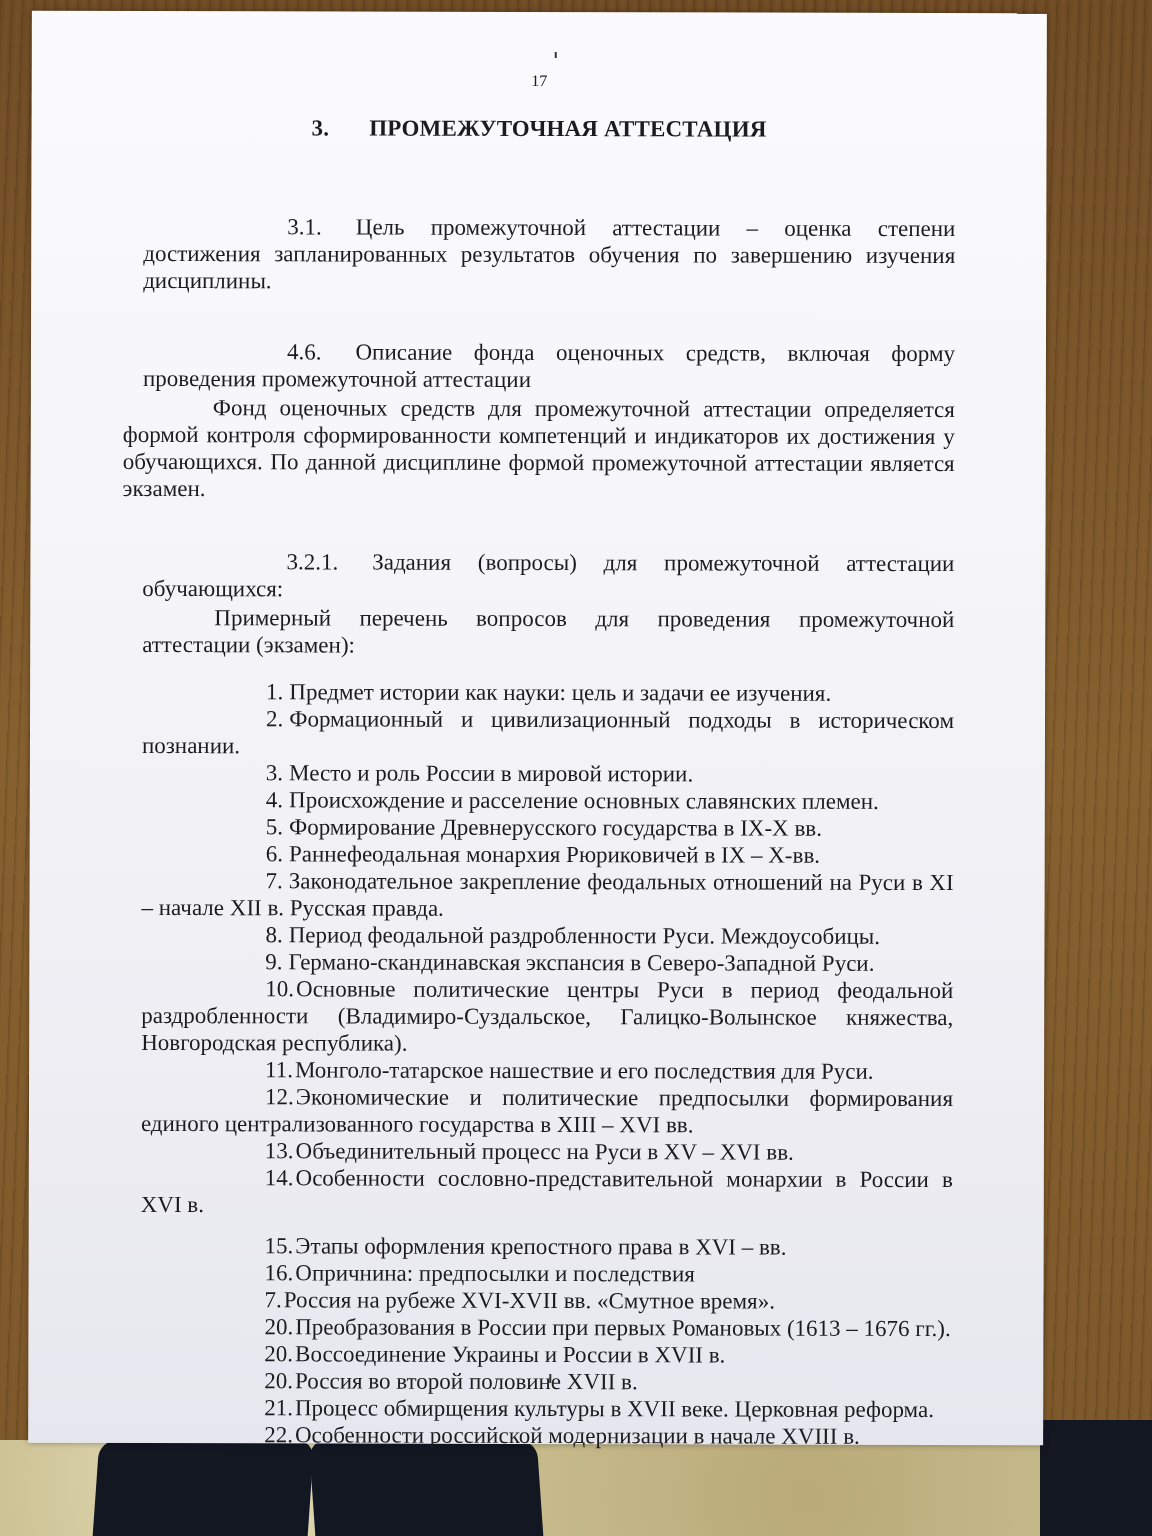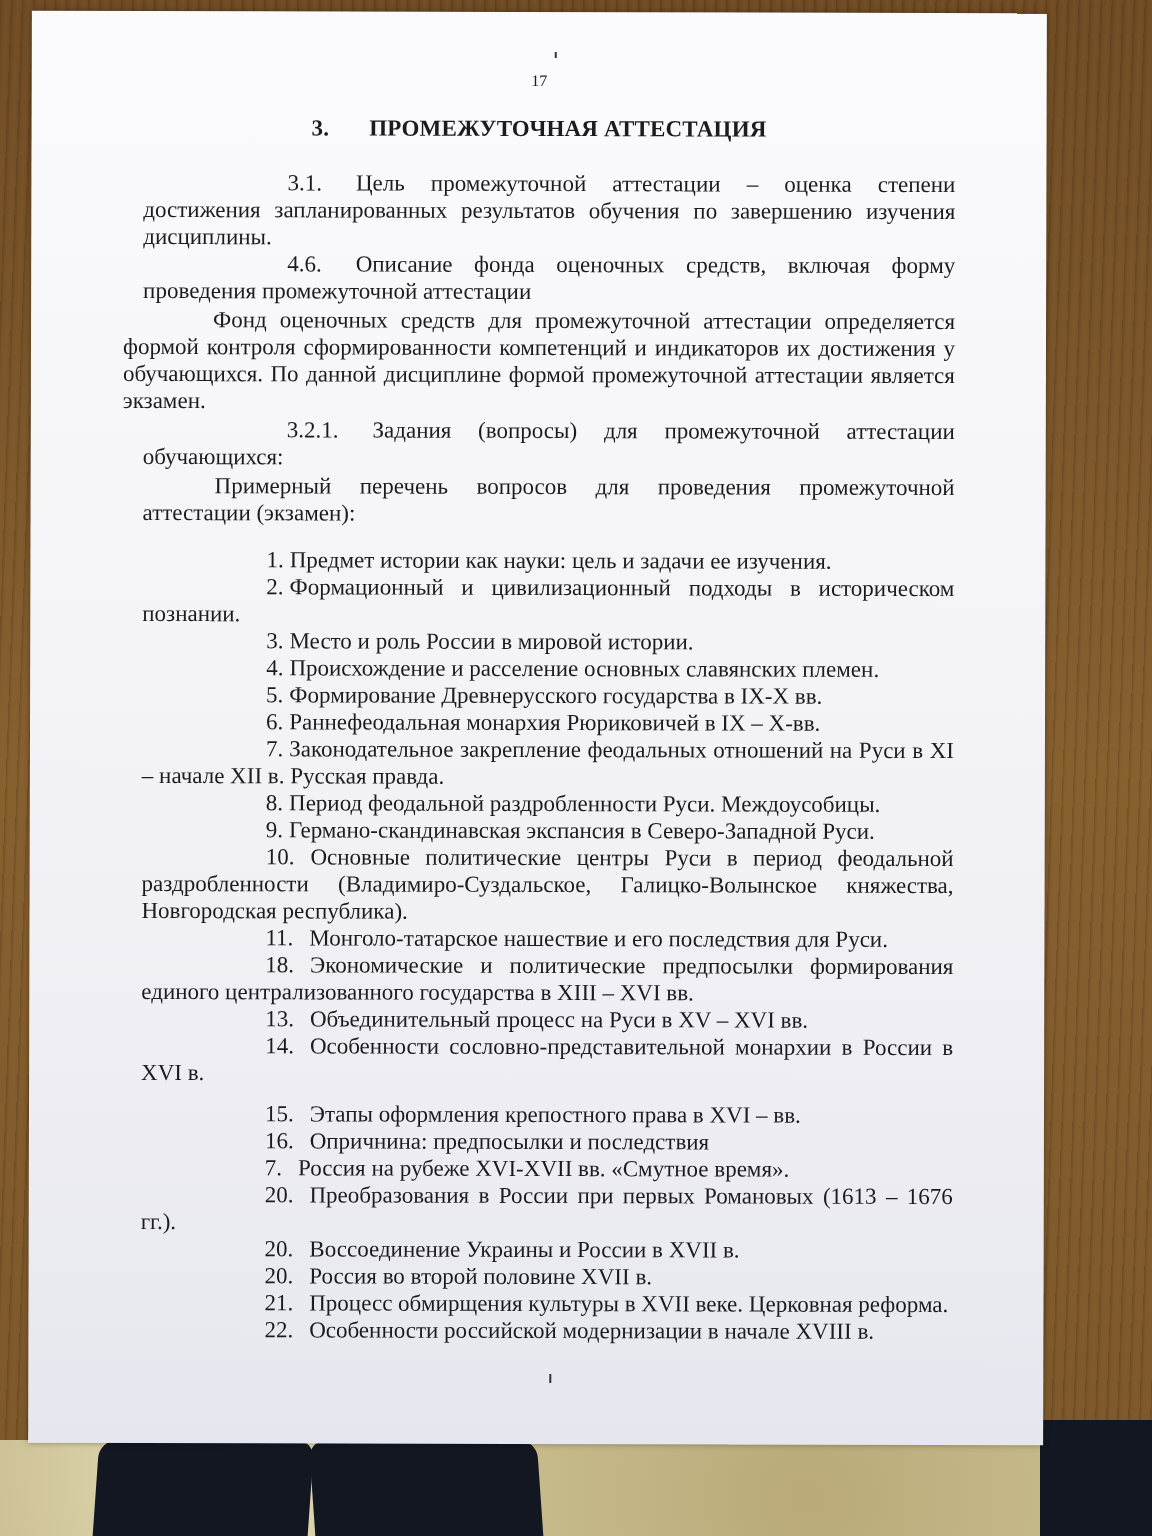--- a/index.html
+++ b/index.html
@@ -87,20 +87,21 @@
     }
     .para {
       text-align: justify;
       text-align-last: left;
       margin: 0;
     }
     .indent { text-indent: 72px; }
     .para .sec-num {
       display: inline-block;
       margin-right: 34px;
+      margin-top: 44px;
     }
     .p-3-2 { margin-top: 0px; }
     .p-fond { margin-top: 2px; margin-left: -20px; width: 832px; }
     .p-fond.indent { text-indent: 90px; }
     .p-321 { margin-top: 2px; }
     .p-intro { margin-top: 2px; }
     .questions {
       margin: 20px 0 0 0;
       padding: 0;
       list-style: none;
@@ -110,21 +111,21 @@
       text-align-last: left;
       text-indent: 62px;
       margin: 0;
     }
     .q .qn {
       display: inline-block;
       min-width: 36px;
       margin-right: 6px;
     }
     .q.wide .qn { min-width: 60px; }
-    .q.two .qn { min-width: 0; margin-right: 16px; }
+    .q.two .qn { min-width: 0; margin-right: 2px; }
   </style>
 </head>
 <body>
 
 <div class="floor"></div>
 <div class="leg left"></div>
 <div class="leg right"></div>
 <div class="leg far"></div>
 
 <div class="paper">
@@ -155,21 +156,21 @@
       <li class="q wide"><span class="qn">2.</span><span>Формационный и цивилизационный подходы в историческом познании.</span></li>
       <li class="q wide"><span class="qn">3.</span><span>Место и роль России в мировой истории.</span></li>
       <li class="q"><span class="qn">4.</span><span>Происхождение и расселение основных славянских племен.</span></li>
       <li class="q"><span class="qn">5.</span><span>Формирование Древнерусского государства в IX-X вв.</span></li>
       <li class="q"><span class="qn">6.</span><span>Раннефеодальная монархия Рюриковичей в IX – X-вв.</span></li>
       <li class="q"><span class="qn">7.</span><span>Законодательное закрепление феодальных отношений на Руси в XI – начале XII в. Русская правда.</span></li>
       <li class="q"><span class="qn">8.</span><span>Период феодальной раздробленности Руси. Междоусобицы.</span></li>
       <li class="q"><span class="qn">9.</span><span>Германо-скандинавская экспансия в Северо-Западной Руси.</span></li>
       <li class="q two"><span class="qn">10.</span><span>Основные политические центры Руси в период феодальной раздробленности (Владимиро-Суздальское, Галицко-Волынское княжества, Новгородская республика).</span></li>
       <li class="q two"><span class="qn">11.</span><span>Монголо-татарское нашествие и его последствия для Руси.</span></li>
-      <li class="q two"><span class="qn">18.</span><span>Экономические и политические предпосылки формирования единого централизованного государства в XIII – XVI вв.</span></li>
+      <li class="q two"><span class="qn">12.</span><span>Экономические и политические предпосылки формирования единого централизованного государства в XIII – XVI вв.</span></li>
       <li class="q two"><span class="qn">13.</span><span>Объединительный процесс на Руси в XV – XVI вв.</span></li>
       <li class="q two"><span class="qn">14.</span><span>Особенности сословно-представительной монархии в России в XVI в.</span></li>
       <li class="q two" style="margin-top:14px;"><span class="qn">15.</span><span>Этапы оформления крепостного права в XVI – вв.</span></li>
       <li class="q two"><span class="qn">16.</span><span>Опричнина: предпосылки и последствия</span></li>
       <li class="q two"><span class="qn">7.</span><span>Россия на рубеже XVI-XVII вв. «Смутное время».</span></li>
       <li class="q two"><span class="qn">20.</span><span>Преобразования в России при первых Романовых (1613 – 1676 гг.).</span></li>
       <li class="q two"><span class="qn">20.</span><span>Воссоединение Украины и России в XVII в.</span></li>
       <li class="q two"><span class="qn">20.</span><span>Россия во второй половине XVII в.</span></li>
       <li class="q two"><span class="qn">21.</span><span>Процесс обмирщения культуры в XVII веке. Церковная реформа.</span></li>
       <li class="q two"><span class="qn">22.</span><span>Особенности российской модернизации в начале XVIII в.</span></li>

